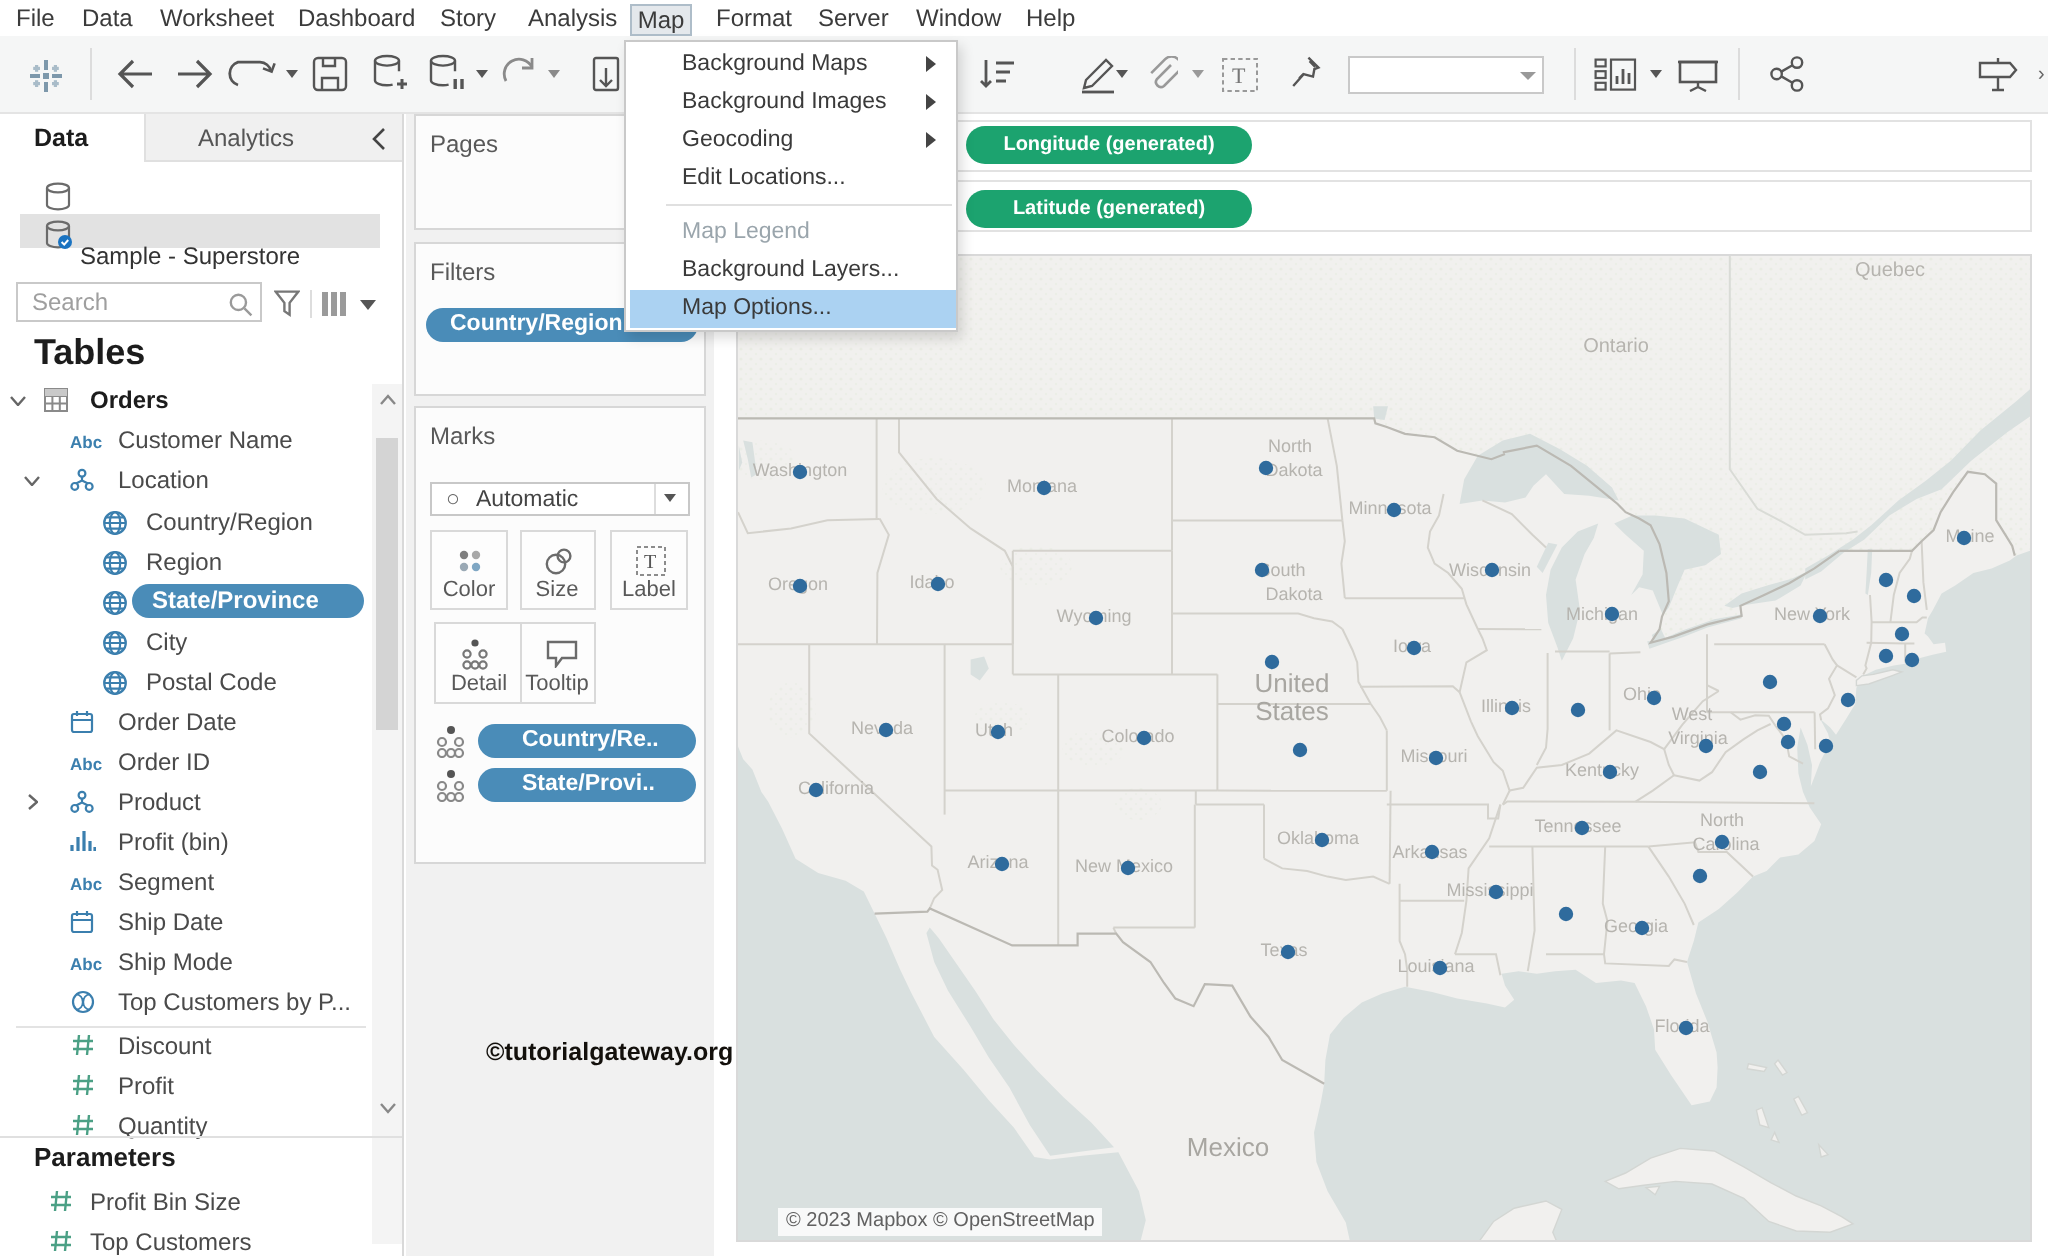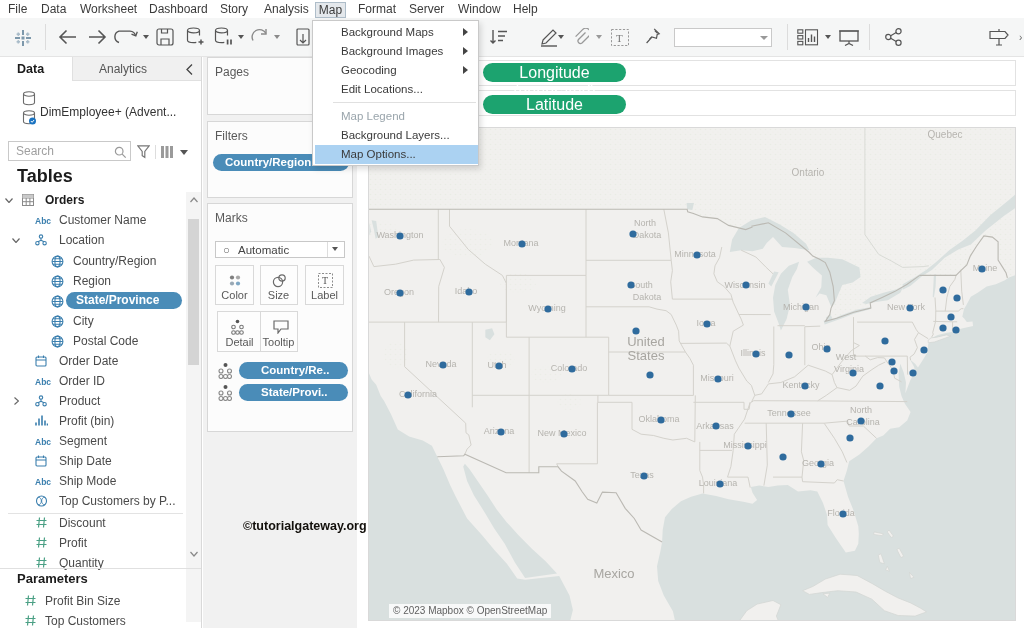--- a/index.html
+++ b/index.html
@@ -19,21 +19,21 @@
 .frow{position:absolute;font-size:12px;color:#4a4a4a;white-space:nowrap}
 .bold{font-weight:700}
 
 #mpanel{left:203px;top:57px;width:154px;height:571px;background:#f1f1f1}
 .card{position:absolute;background:#fcfcfc;border:1px solid #d7d7d7}
 .cardlab{position:absolute;left:7px;top:7px;font-size:12px;color:#595959}
 .mbtn{position:absolute;background:#fdfdfd;border:1px solid #d9d9d9;font-size:11px;color:#595959;text-align:center}
 .pill{position:absolute;background:#4a8cb8;border-radius:9px;color:#fff;font-size:11.5px;font-weight:600;line-height:17px}
 
 .shelf{position:absolute;background:#fff;border:1px solid #e2e2e2}
-.gpill{position:absolute;width:143px;height:19px;background:#1ca36f;border-radius:10px;color:#fff;font-size:16px;font-weight:400;text-align:center;line-height:19px}
+.gpill{position:absolute;width:143px;height:19px;background:#1ca36f;border-radius:10px;color:#fff;font-size:10px;font-weight:700;text-align:center;line-height:19px}
 
 #sheet{left:360px;top:117px;width:664px;height:511px;background:#fff}
 #mapbox{left:368px;top:127px;width:648px;height:494px;border:1px solid #d9d9d9;overflow:hidden}
 #attrib{left:389px;top:604px;height:14px;background:rgba(255,255,255,.8);font-size:10px;color:#616161;padding:1px 4px;line-height:12px}
 #wmark{left:243px;top:519px;font-size:12.5px;font-weight:700;color:#13100c;z-index:30}
 
 #ddmenu{left:312px;top:20px;width:167px;height:146px;background:#fff;border:1px solid #c9c9c9;box-shadow:2px 3px 6px rgba(0,0,0,.14);z-index:40;font-size:11.5px;color:#3a3a3a}
 .mi{position:absolute;left:2px;width:163px;height:19px;line-height:19px;padding-left:26px}
 .arr{position:absolute;right:10px;top:5px;width:0;height:0;border-left:5px solid #444;border-top:4px solid transparent;border-bottom:4px solid transparent}
 .scroll{position:absolute;background:#f3f3f3}
@@ -188,20 +188,24 @@
 <div style="position:absolute;left:1019px;top:14px;font-size:10px;color:#666">›</div>
   </div>
 <div class="abs" id="lpane">
 <div id="tabData">Data</div>
     <div id="tabAn">Analytics</div>
 <svg style="position:absolute;left:186px;top:7px" width="7" height="11" viewBox="0 0 7 11">
       <path d="M6 0.5L1 5.5l5 5" fill="none" stroke="#444" stroke-width="1.3"></path>
     </svg>
 <div class="dsrow" style="top:34px">
       <span class="txt">DimEmployee+ (Advent...</span>
+    </div>
+<div class="dsrow" style="top:50px">
+      <span style="position:absolute;left:10px;top:0;width:180px;height:17px;background:#e2e2e2"></span>
+      <span class="txt">Sample - Superstore</span>
     </div>
 <div style="position:absolute;left:8px;top:84px;width:123px;height:20px;border:1px solid #c9c9c9;background:#fff;font-size:12px;color:#9f9f9f;padding:2px 0 0 7px">Search</div>
 <div class="frow bold" style="left:17px;top:109px;font-size:18px;color:#1c1c1c">Tables</div>
 <svg class="ic" style="left:22px;top:34px" width="14" height="15" viewBox="0 0 14 15">
       <g fill="none" stroke="#6b6b6b" stroke-width="1.1">
         <ellipse cx="7" cy="3" rx="5.5" ry="2.2"></ellipse>
         <path d="M1.5 3v8.5c0 1.2 2.5 2.2 5.5 2.2s5.5-1 5.5-2.2V3"></path>
       </g>
     </svg>
     <svg class="ic" style="left:22px;top:53px" width="14" height="15" viewBox="0 0 14 15">

